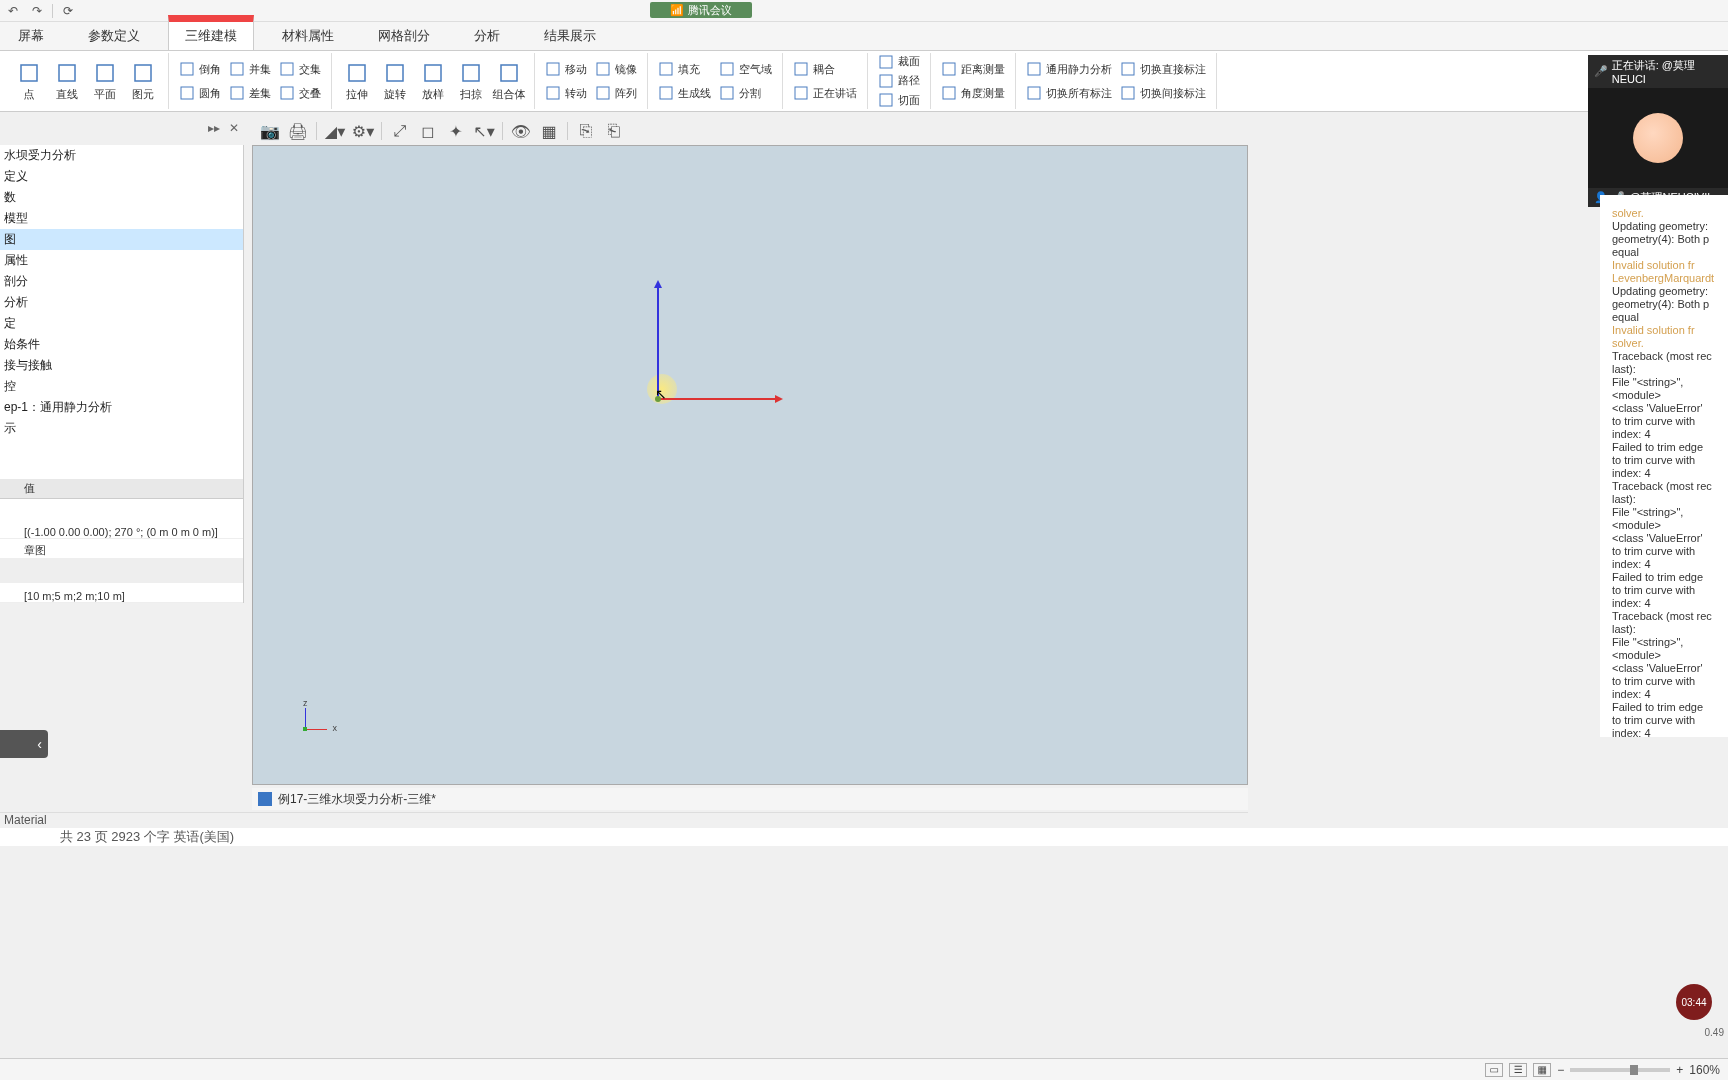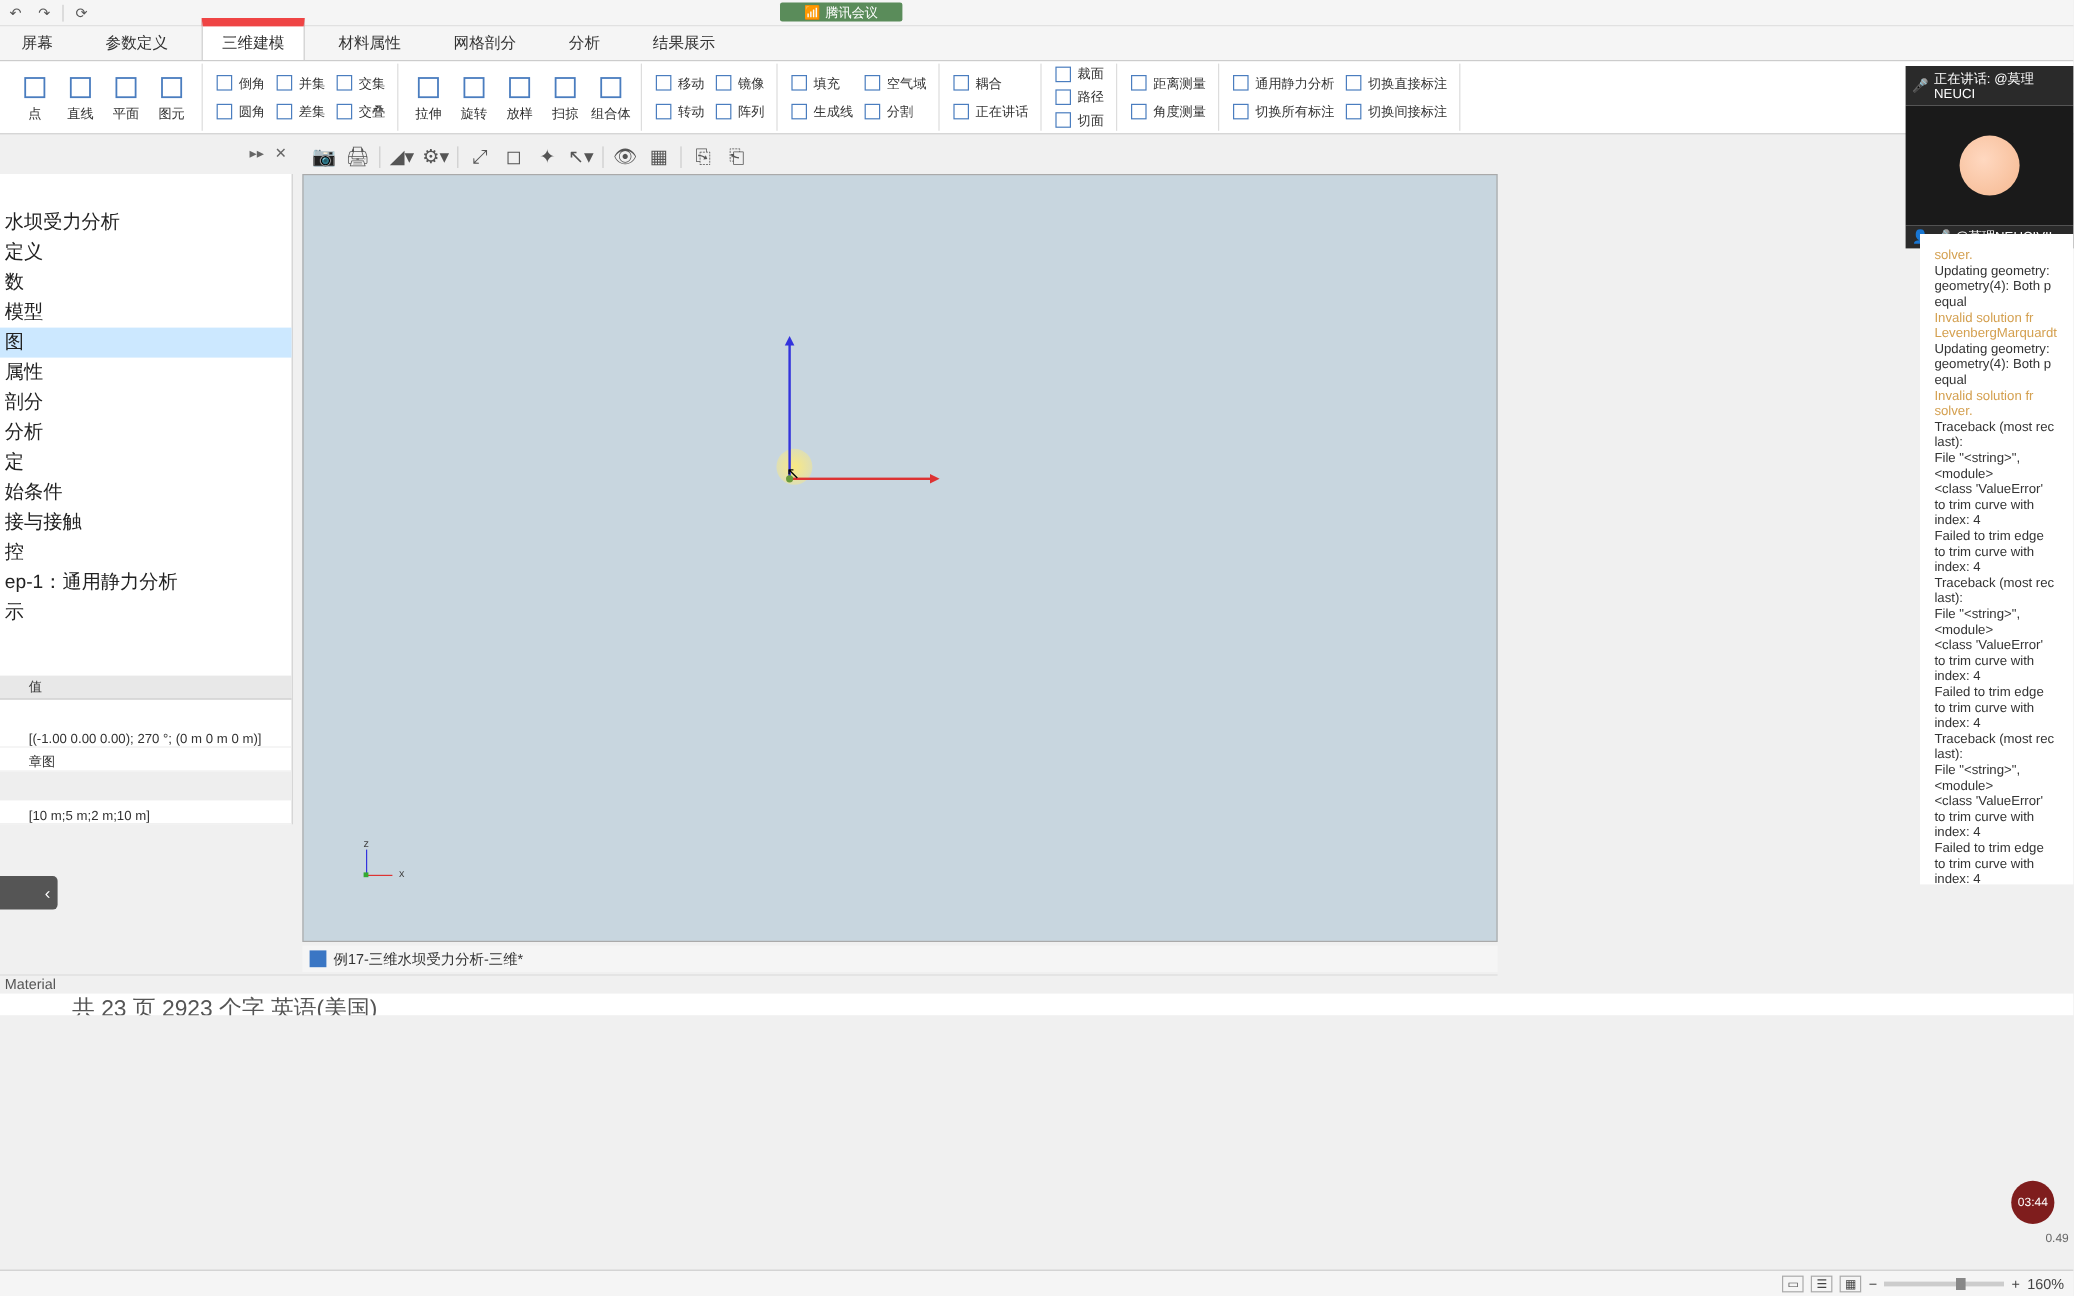--- a/index.html
+++ b/index.html
@@ -29,21 +29,21 @@
 
 
 .vp-toolbar { position: absolute; left: 252px; top: 118px; height: 26px; display: flex; align-items: center; gap: 4px; padding: 0 6px; }
 .vp-toolbar .tbtn { width: 24px; height: 22px; display: flex; align-items: center; justify-content: center; color: #555; }
 .vp-toolbar .tsep { width: 1px; height: 18px; background: #ccc; margin: 0 2px; }
 .sidebar-ctrl { position: absolute; left: 206px; top: 120px; display: flex; gap: 4px; }
 .sidebar-ctrl .btn { width: 16px; height: 16px; color: #666; display: flex; align-items: center; justify-content: center; font-size: 12px; }
 
 
 .sidebar { position: absolute; left: 0; top: 145px; width: 244px; background: #fff; border-right: 1px solid #ccc; }
-.tree { font-size: 16px; margin-top: 28px; }
+.tree { font-size: 12px; }
 .tree-item { padding: 2px 4px; color: #222; }
 .tree-item.sel { background: #cce8ff; }
 
 
 .prop-head-row { display: flex; background: #e8e8e8; height: 20px; align-items: center; border-bottom: 1px solid #ccc; }
 .prop-head-row .c1 { width: 20px; }
 .prop-head-row .c2 { flex: 1; font-size: 11px; padding-left: 4px; color: #333; }
 .prop-row { display: flex; height: 20px; align-items: flex-end; border-bottom: 1px solid #eee; }
 .prop-row .c1 { width: 20px; }
 .prop-row .c2 { flex: 1; font-size: 11px; padding-left: 4px; color: #333; }
@@ -70,21 +70,21 @@
 
 
 .doctab { position: absolute; left: 252px; top: 788px; height: 22px; display: flex; align-items: center; gap: 6px; background: #f5f5f5; padding: 0 6px; width: 996px; }
 .doctab .tb-icon { width:14px; height:14px; background:#3a76c4; }
 .doctab .lbl { font-size:12px; color:#333; }
 
 
 .material-bar { position: absolute; left: 0; top: 812px; height: 18px; width: 1248px; font-size: 12px; padding-left: 4px; color: #555; background:#f0f0f0; border-top:1px solid #ddd; }
 
 
-.cutoff-text { position: absolute; left: 0; top: 828px; width: 1728px; height: 18px; background: #fff; color: #555; font-size: 19px; padding-left: 60px; white-space: nowrap; overflow: hidden; }
+.cutoff-text { position: absolute; left: 0; top: 828px; width: 1728px; height: 18px; background: #fff; color: #555; font-size: 13px; padding-left: 60px; white-space: nowrap; overflow: hidden; }
 
 
 .statusbar { position: absolute; left: 0; bottom: 0; height: 22px; width: 1728px; background: #f5f5f5; border-top: 1px solid #ccc; display: flex; align-items: center; font-size: 12px; color: #444; padding: 0 8px; gap: 18px; }
 .statusbar .zoom-ctrl { margin-left: auto; display: flex; align-items: center; gap: 6px; }
 .zoom-bar { width: 100px; height: 4px; background: #ccc; position: relative; }
 .zoom-bar .zt { position: absolute; left: 60%; top: -3px; width: 8px; height: 10px; background: #888; }
 .sbtn { width:18px; height:14px; border:1px solid #aaa; display:flex; align-items:center; justify-content:center; font-size:10px; }
 
 
 .meeting { position: absolute; right: 0; top: 55px; width: 140px; }

